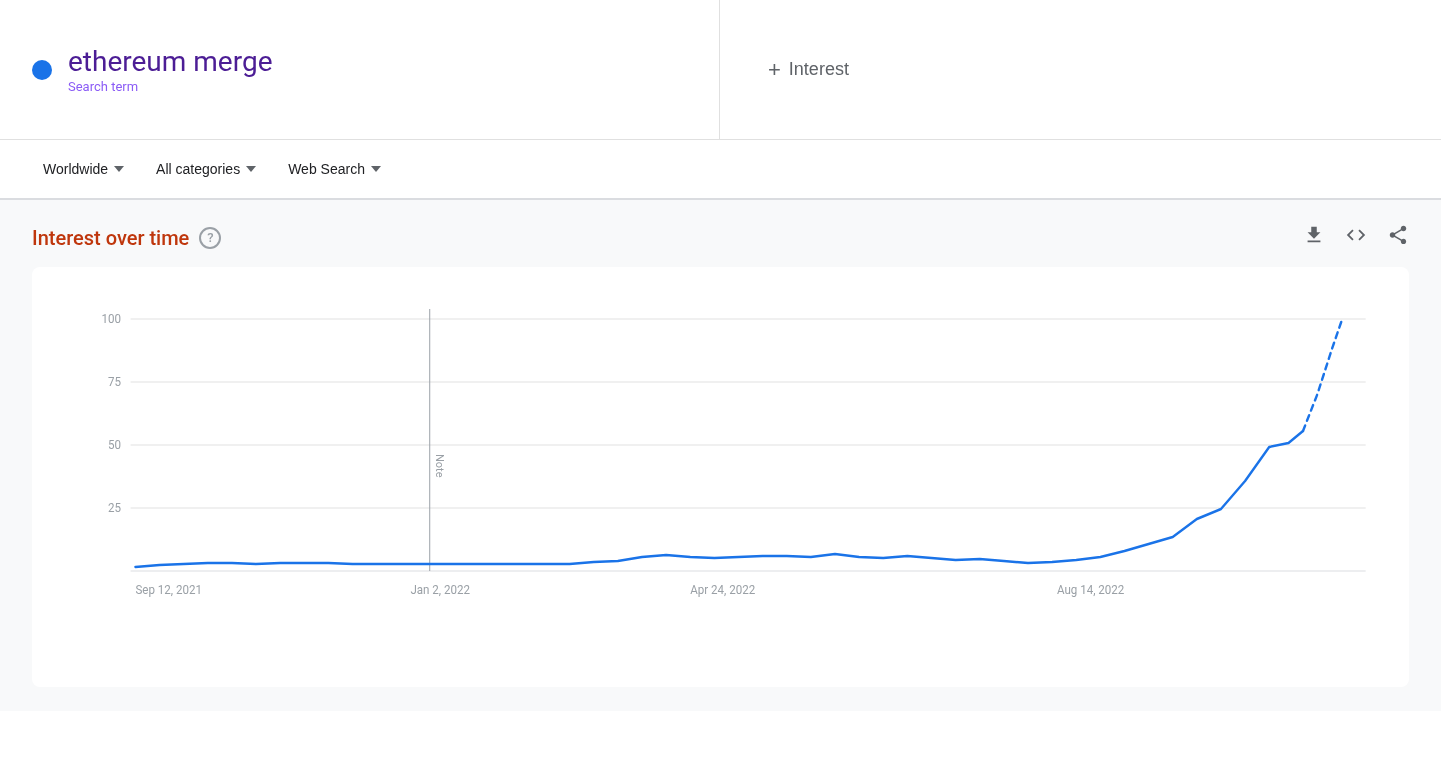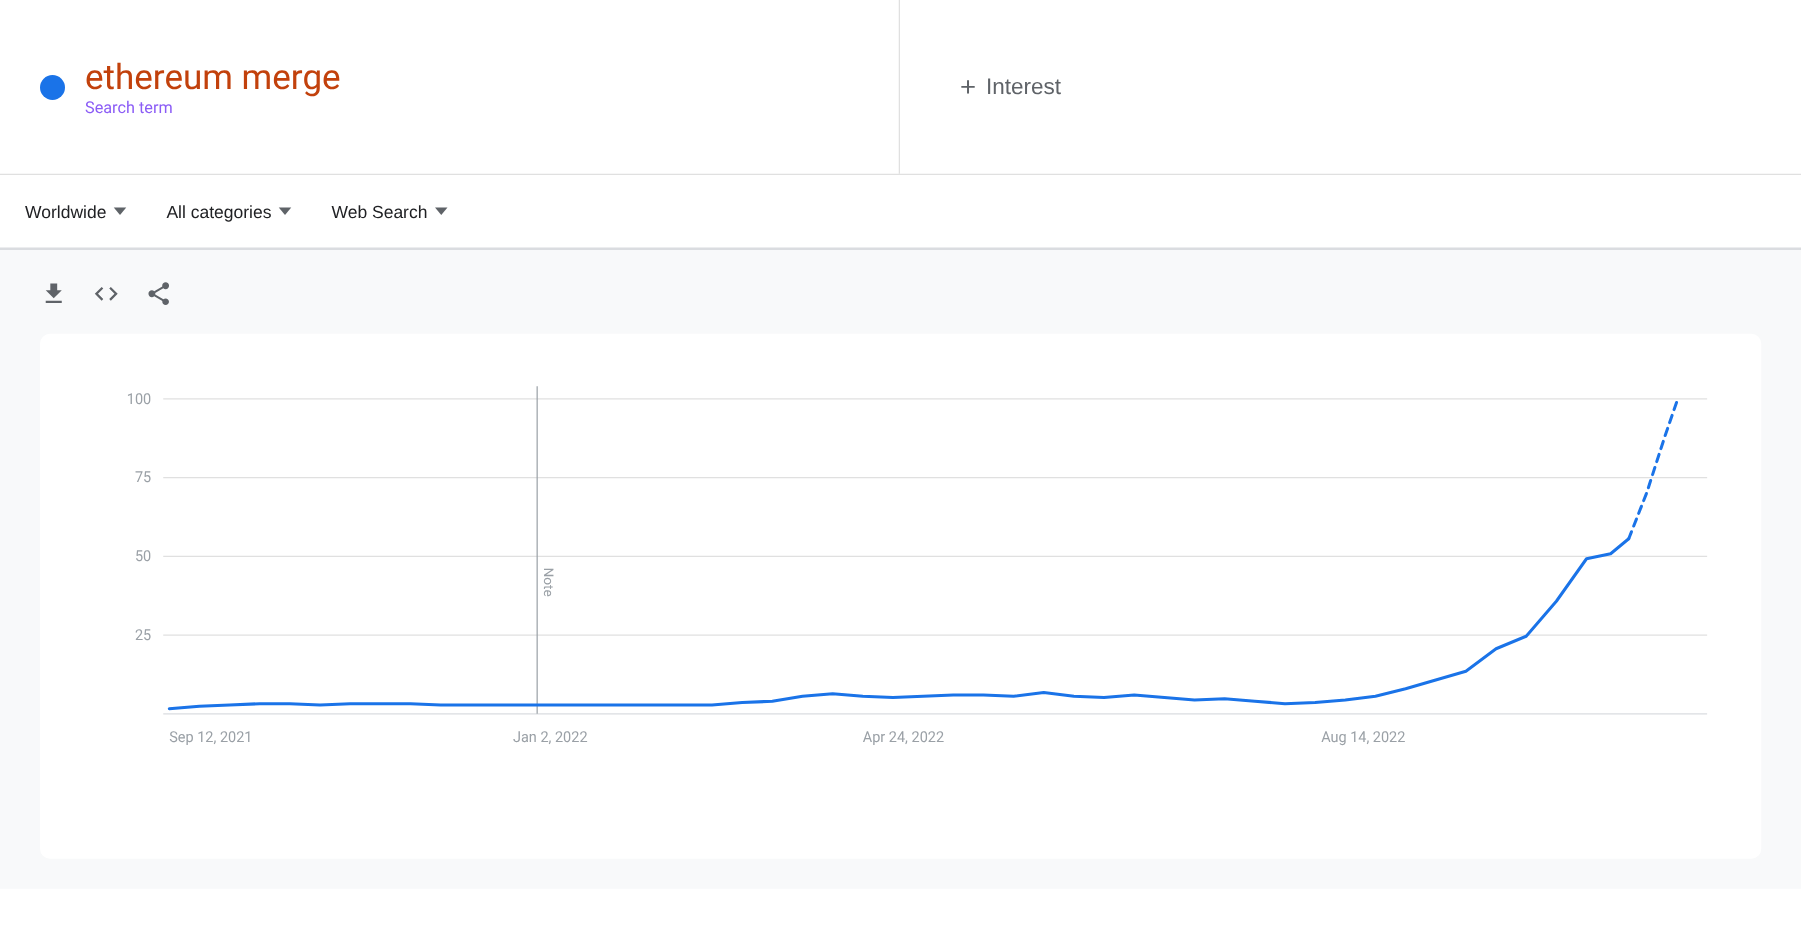--- a/index.html
+++ b/index.html
@@ -22,21 +22,21 @@
     }
     .blue-dot {
       width: 20px; height: 20px;
       border-radius: 50%;
       background: #1a73e8;
       flex-shrink: 0;
     }
     .search-term-text h2 {
       font-size: 28px;
       font-weight: 400;
-      color: #c2410c;
+      color: #4c1d95;
       line-height: 1.2;
     }
     .search-term-text p {
       font-size: 13px;
       color: #8b5cf6;
     }
     .compare-section {
       display: flex;
       align-items: center;
       padding: 0 48px;
@@ -54,21 +54,21 @@
     }
     .compare-btn .plus {
       font-size: 22px;
       color: #5f6368;
     }
 
     
     .filter-bar {
       display: flex;
       align-items: center;
-      padding: 0 8px;
+      padding: 0 31px;
       height: 60px;
       border-bottom: 2px solid #dadce0;
       gap: 8px;
       background: #fff;
     }
     .filter-dropdown {
       display: flex;
       align-items: center;
       gap: 6px;
       padding: 8px 12px;
@@ -173,20 +173,26 @@
     <span class="chevron"></span>
   </button>
   <button class="filter-dropdown">
     <span>Web Search</span>
     <span class="chevron"></span>
   </button>
 </div>
 
 <div class="main-content">
   <div class="section-header">
+    <div class="section-title-area">
+      <span class="section-title">Interest over time</span>
+      <div class="help-icon">
+        <span>?</span>
+      </div>
+    </div>
     <div class="section-actions">
       <span class="action-icon">
         <svg width="22" height="22" viewBox="0 0 24 24" fill="#5f6368">
             <path d="M19 9h-4V3H9v6H5l7 7 7-7zM5 18v2h14v-2H5z"></path>
           </svg>
       </span>
       <span class="action-icon">
         <svg width="22" height="22" viewBox="0 0 24 24" fill="#5f6368">
             <path d="M9.4 16.6L4.8 12l4.6-4.6L8 6l-6 6 6 6 1.4-1.4zm5.2 0l4.6-4.6-4.6-4.6L16 6l6 6-6 6-1.4-1.4z"></path>
           </svg>

